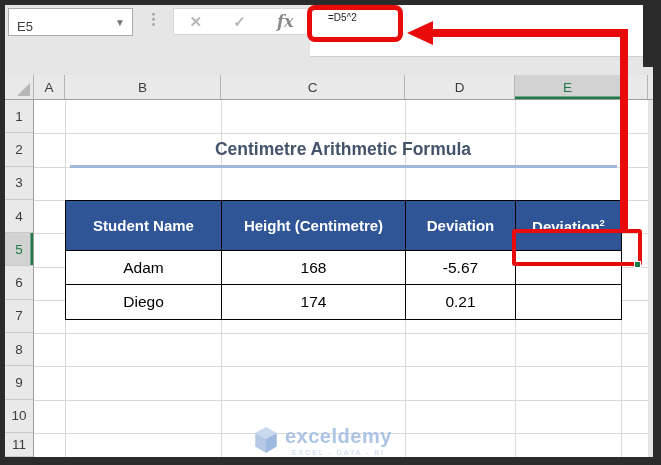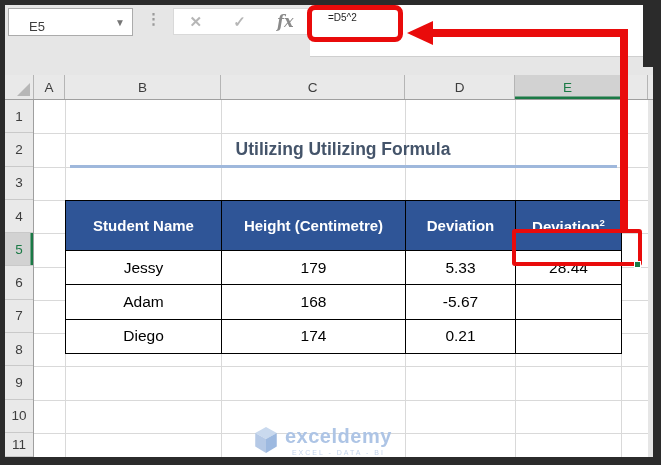--- a/index.html
+++ b/index.html
@@ -3,21 +3,21 @@
 <meta charset="utf-8">
 <style>
   html,body{margin:0;padding:0;background:#888;}
   .stage{position:relative;width:661px;height:465px;background:#2b2b2b;overflow:hidden;
          font-family:"Liberation Sans",sans-serif;}
   .app{position:absolute;left:5px;top:5px;width:648px;height:452px;background:#e6e6e6;overflow:hidden;}
 
   
   .name-box{position:absolute;left:3px;top:3px;width:125px;height:28px;background:#fff;
             border:1px solid #ababab;box-sizing:border-box;display:flex;align-items:center;}
-  .name-box .val{padding-left:20px;font-size:13px;color:#3f3f3f;flex:1;margin-top:8px;}
+  .name-box .val{padding-left:8px;font-size:13px;color:#3f3f3f;flex:1;margin-top:8px;}
   .name-box .caret{color:#767676;font-size:10px;padding-right:7px;}
   .dots-sep{position:absolute;left:141px;top:7px;color:#9a9a9a;font-size:15px;font-weight:bold;line-height:14px;}
   .fx-box{position:absolute;left:168px;top:3px;width:137px;height:27px;background:#fff;
           border:1px solid #d9d9d9;box-sizing:border-box;display:flex;align-items:center;justify-content:space-around;}
   .icon-x,.icon-check{color:#b6b6b6;font-size:15px;font-weight:bold;}
   .icon-fx{font-family:"DejaVu Serif",serif;font-style:italic;font-weight:600;color:#8a8a8a;font-size:16px;}
   .formula-strip{position:absolute;left:305px;top:0;width:333px;height:52px;background:#fff;
                  border-bottom:1px solid #cfcfcf;box-sizing:border-box;}
   .formula-strip .ftext{position:absolute;left:18px;top:7px;font-size:10px;color:#1f1f1f;}
   .dark-patch-tr{position:absolute;left:638px;top:0;width:10px;height:62px;background:#2b2b2b;}
@@ -120,44 +120,38 @@
         <polygon points="12,1 22,6.5 12,12 2,6.5" fill="#c9d9ee"></polygon>
         <polygon points="22,6.5 22,19 12,25 12,12" fill="#9db9e0"></polygon>
         <polygon points="2,6.5 12,12 12,25 2,19" fill="#b5c9e6"></polygon>
       </svg>
       <span class="wm-text">
         <span class="wm-brand">exceldemy</span>
         <span class="wm-tagline">EXCEL - DATA - BI</span>
       </span>
     </div>
 
-    <div class="sheet-title">Utilizing Utilizing Formula</div>
+    <div class="sheet-title">Centimetre Arithmetic Formula</div>
     <div class="title-underline"></div>
     <table class="data-table">
       <colgroup>
           <col style="width:156px">
           <col style="width:184px">
           <col style="width:110px">
           <col style="width:106px">
         </colgroup>
       <thead>
           <tr>
             <th>Student Name</th>
             <th>Height (Centimetre)</th>
             <th>Deviation</th>
             <th>Deviation<sup>2</sup></th>
           </tr>
         </thead>
       <tbody>
-          <tr>
-            <td>Jessy</td>
-            <td>179</td>
-            <td>5.33</td>
-            <td>28.44</td>
-          </tr>
           <tr>
             <td>Adam</td>
             <td>168</td>
             <td>-5.67</td>
             <td></td>
           </tr>
           <tr>
             <td>Diego</td>
             <td>174</td>
             <td>0.21</td>

